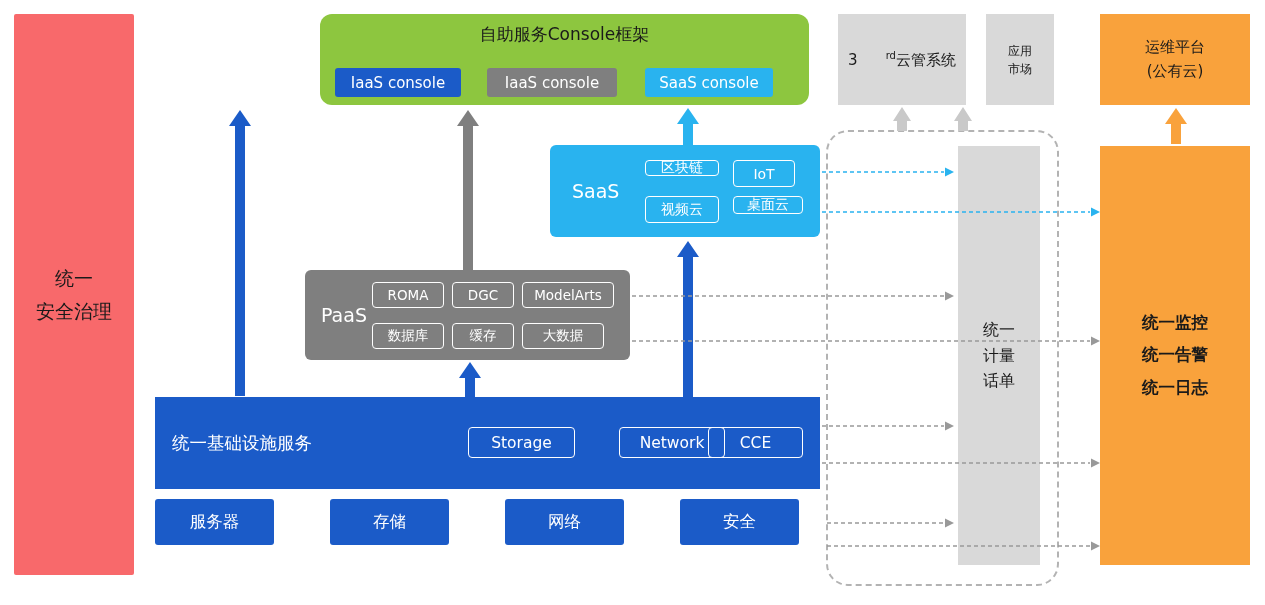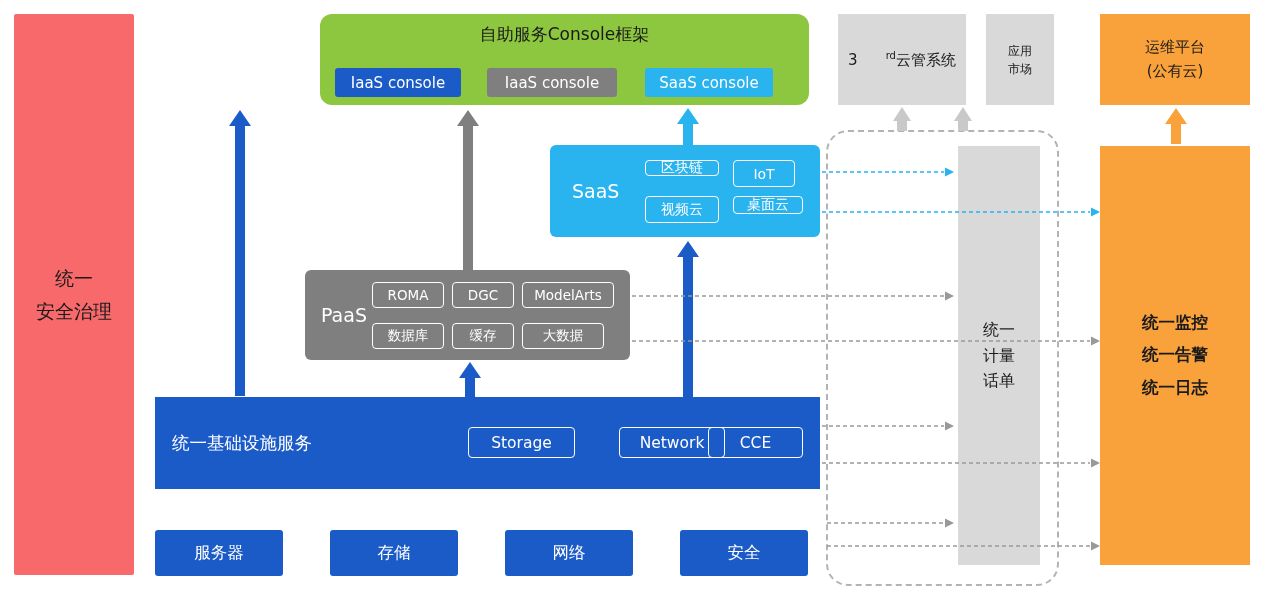--- a/index.html
+++ b/index.html
@@ -23,21 +23,21 @@
   .tp-cms{left:838px;top:14px;width:128px;height:91px;background:#D9D9D9;font-size:15px;}
   .tp-cms sup{font-size:10px;padding-left:28px;}
   .app-market{left:986px;top:14px;width:68px;height:91px;background:#D9D9D9;font-size:12px;line-height:1.5;}
   .om-platform{left:1100px;top:14px;width:150px;height:91px;background:#F9A23C;font-size:15px;line-height:1.55;}
   .saas-box{left:550px;top:145px;width:270px;height:92px;background:#29B3EF;border-radius:6px;}
   .saas-label{position:absolute;left:22px;top:0;height:100%;display:flex;align-items:center;color:#fff;font-size:19px;}
   .paas-box{left:305px;top:270px;width:325px;height:90px;background:#7F7F7F;border-radius:6px;}
   .paas-label{position:absolute;left:16px;top:0;height:100%;display:flex;align-items:center;color:#fff;font-size:19px;}
   .infra-box{left:155px;top:397px;width:665px;height:92px;background:#1B5BC8;border-radius:0;}
   .infra-label{position:absolute;left:17px;top:0;height:100%;display:flex;align-items:center;color:#fff;font-size:17.5px;}
-  .res-box{top:530px;width:128px;height:46px;background:#1B5BC8;color:#fff;font-size:16.5px;border-radius:3px;}
+  .res-box{top:499px;width:119px;height:46px;background:#1B5BC8;color:#fff;font-size:16.5px;border-radius:3px;}
   .dashed-wrap{left:826px;top:130px;width:233px;height:456px;border:2px dashed #b3b3b3;border-radius:22px;z-index:1;}
   .v-bar{background:#D9D9D9;z-index:2;font-size:16px;line-height:1.6;}
   .auth-bar{left:845px;top:146px;width:95px;height:419px;}
   .billing-bar{left:958px;top:146px;width:82px;height:419px;}
   .monitor-bar{left:1100px;top:146px;width:150px;height:419px;background:#F9A23C;z-index:2;font-size:16.5px;line-height:1.95;font-weight:bold;}
   #overlay{position:absolute;left:0;top:0;width:1265px;height:605px;z-index:5;pointer-events:none;}
 </style>
 </head>
 <body>
 

